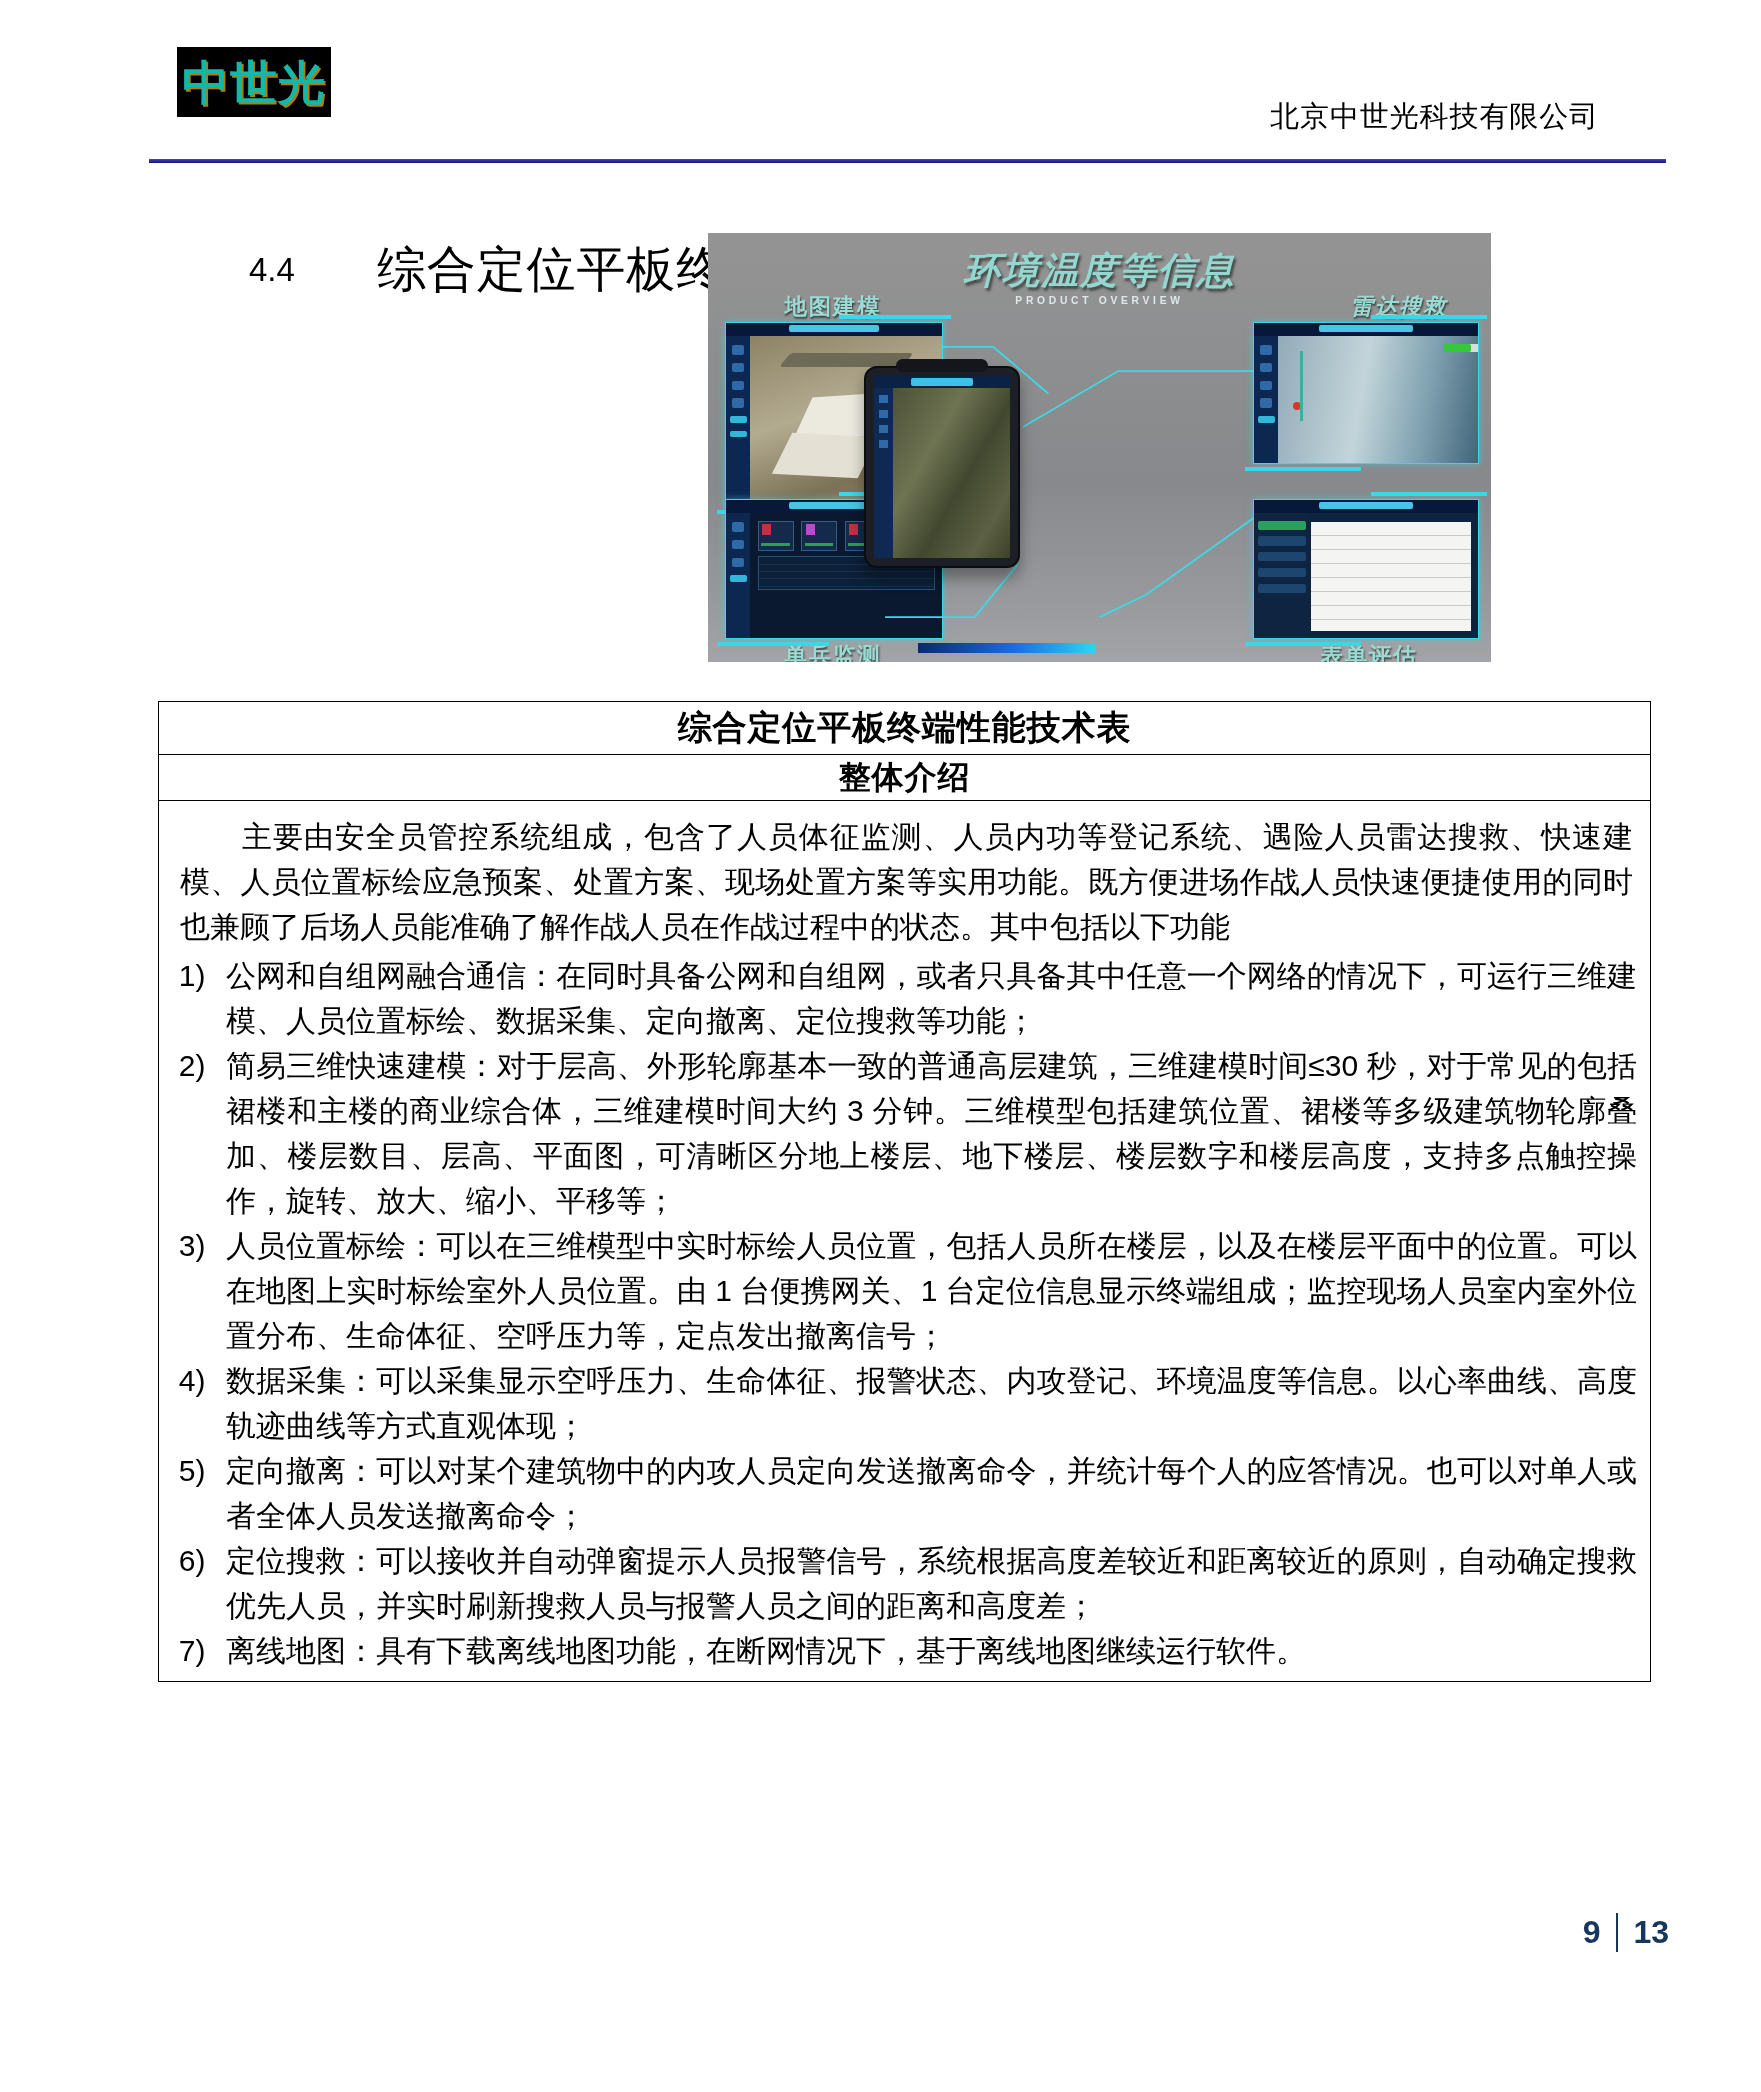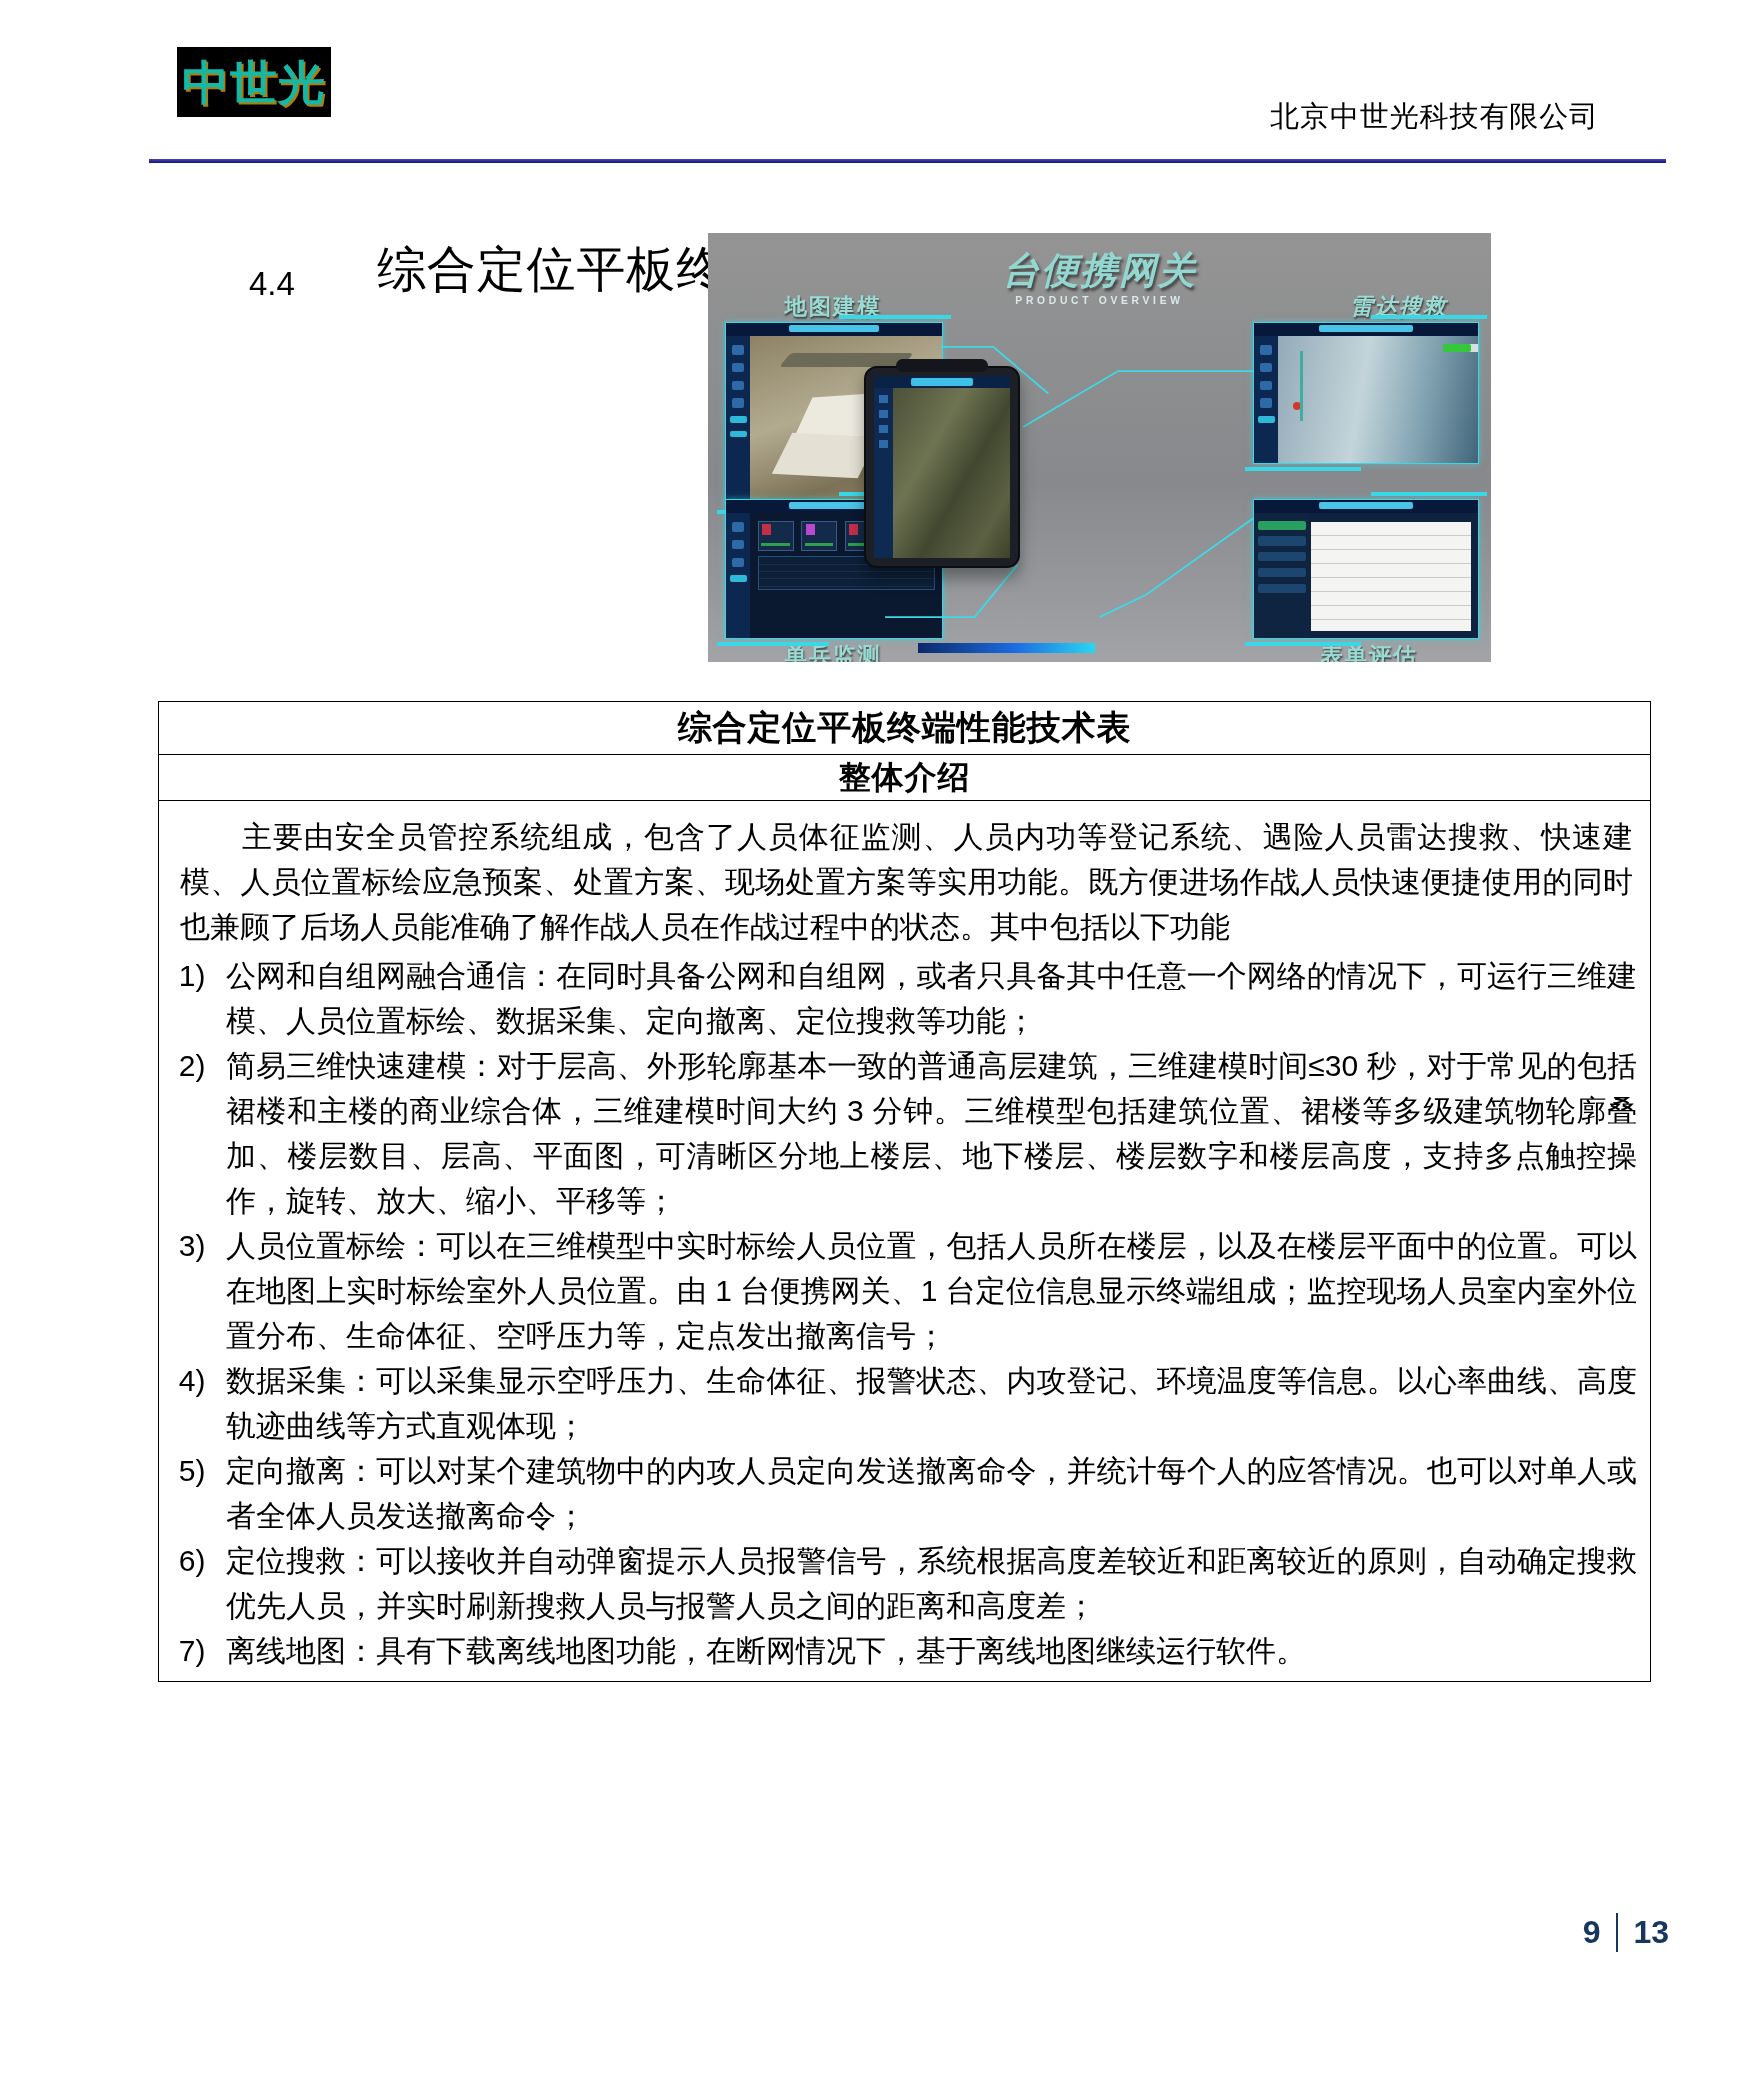--- a/index.html
+++ b/index.html
@@ -17,21 +17,21 @@
     color:#14b8a6;text-shadow:1.9px 1.9px 0 #b97a00;letter-spacing:0.9px;line-height:1;
   }
   .company{
     position:absolute;top:97px;right:163px;font-size:29px;color:#000;letter-spacing:0.9px;
   }
   .header-rule{
     position:absolute;left:149px;top:159px;width:1517px;height:3.7px;
     background:linear-gradient(#4747b0,#141478);
   }
   
-  .heading{position:absolute;left:249px;top:237px;display:flex;align-items:flex-end;}
+  .heading{position:absolute;left:249px;top:237px;display:flex;align-items:center;}
   .heading .h-num{font-size:33px;}
   .heading .h-title{font-size:49px;margin-left:82px;letter-spacing:0.9px;}
   
   .overview{
     position:absolute;left:708px;top:233px;width:783px;height:429px;overflow:hidden;
     background:linear-gradient(#949494,#87898c 58%,#97999c 85%,#a2a4a7);
   }
   .ov-title{
     position:absolute;left:0;right:0;top:13px;text-align:center;
     font-family:"DejaVu Serif",serif;font-style:italic;font-weight:bold;
@@ -148,21 +148,21 @@
 </div>
 <div class="company">北京中世光科技有限公司</div>
 <div class="header-rule"></div>
 
 <div class="heading">
   <span class="h-num">4.4</span>
   <span class="h-title">综合定位平板终端</span>
 </div>
 
 <div class="overview">
-  <div class="ov-title">台便携网关</div>
+  <div class="ov-title">环境温度等信息</div>
   <div class="ov-subtitle">PRODUCT OVERVIEW</div>
 
   <svg class="ov-lines" viewBox="0 0 840 460" width="783" height="429">
     <polyline points="250,122 306,122 365,172" fill="none" stroke="#3fd9e6" stroke-width="2"></polyline>
     <polyline points="585,148 440,148 338,208" fill="none" stroke="#3fd9e6" stroke-width="2"></polyline>
     <polyline points="190,412 286,412 332,356" fill="none" stroke="#3fd9e6" stroke-width="2"></polyline>
     <polyline points="585,306 470,388 420,412" fill="none" stroke="#3fd9e6" stroke-width="2"></polyline>
     <line x1="184" y1="162" x2="322" y2="344" stroke="#3fd9e6" stroke-width="2"></line>
     <line x1="322" y1="162" x2="184" y2="344" stroke="#3fd9e6" stroke-width="2"></line>
   </svg>

